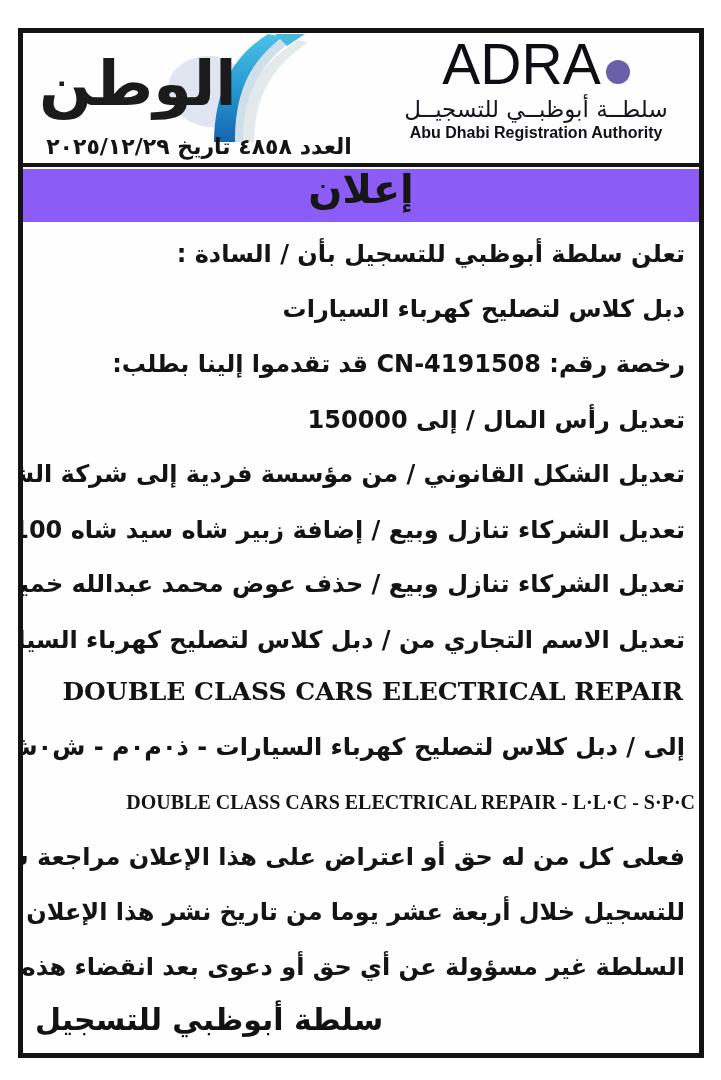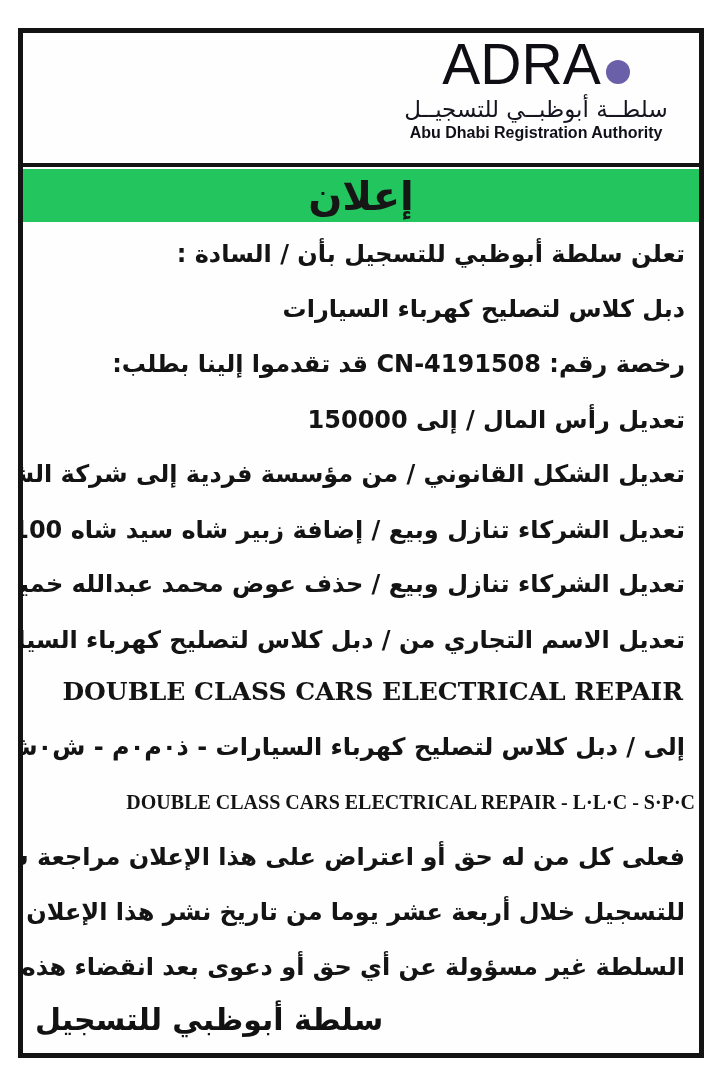--- a/index.html
+++ b/index.html
@@ -24,22 +24,22 @@
     font-size:22px;font-weight:700;color:#141414;white-space:nowrap;direction:rtl;z-index:2;
   }
   .adra{position:absolute;right:10px;top:2px;width:306px;text-align:center;}
   .adra-logo{font-size:57px;font-weight:400;letter-spacing:0px;color:#0e0e14;line-height:1.05;font-family:"Liberation Sans","DejaVu Sans",sans-serif;}
   .adra-dot{display:inline-block;width:24px;height:24px;border-radius:50%;background:#6a5fa9;margin-left:5px;}
   .adra-ar{font-size:23px;font-weight:500;color:#15151f;margin-top:1px;direction:rtl;white-space:nowrap;}
   .adra-en{font-size:16px;font-weight:700;color:#101018;margin-top:2px;white-space:nowrap;font-family:"Liberation Sans","DejaVu Sans",sans-serif;}
   
   .header-rule{position:absolute;left:0;top:130px;width:676px;height:4px;background:#141414;}
   .banner{
-    position:absolute;left:0;top:136px;width:676px;height:53px;background:#22c55e;
-    display:flex;align-items:center;justify-content:center;
+    position:absolute;left:0;top:136px;width:676px;height:53px;background:#8b5cf6;
+    display:flex;align-items:flex-start;justify-content:center;
   }
   .banner-title{font-size:40px;font-weight:800;color:#161616;line-height:1;direction:rtl;}
   
   .line{
     position:absolute;left:0;width:676px;height:44px;line-height:44px;
     font-size:24px;font-weight:700;color:#141414;white-space:nowrap;
     direction:rtl;text-align:right;padding:0 14px 0 6px;box-sizing:border-box;
   }
   .line.en{
     direction:ltr;font-family:"DejaVu Serif","Liberation Serif",serif;
@@ -58,20 +58,38 @@
     color:#121212;direction:rtl;white-space:nowrap;
   }
 </style>
 </head>
 <body>
 
 <div class="frame">
 
   <div class="header">
 
+    <div class="watan">
+      <svg class="watan-swoosh" viewBox="0 0 210 110" aria-hidden="true">
+        <defs>
+          <linearGradient id="swooshGrad" x1="0" y1="0" x2="0" y2="1">
+            <stop offset="0" stop-color="#4cc1e8"></stop>
+            <stop offset="0.55" stop-color="#2196cd"></stop>
+            <stop offset="1" stop-color="#1565ae"></stop>
+          </linearGradient>
+        </defs>
+        <path d="M30,34 C58,10 96,24 101,54 C105,80 86,96 61,93 C38,90 18,72 21,52 C23,42 26,38 30,34 Z" fill="#c7d0e6" opacity="0.55"></path>
+        <path d="M152,6 C112,30 93,60 91,108 L107,108 C108,62 124,34 160,9 Z" fill="#e4e9ec"></path>
+        <path d="M139,2 C101,26 85,58 84,108 L96,108 C96,60 111,32 147,5 Z" fill="#cfe0ea"></path>
+        <path d="M121,0 C86,22 68,55 67,108 L88,108 C88,58 103,27 136,3 Z" fill="url(#swooshGrad)"></path>
+        <polygon points="128,0 158,0 140,12" fill="#49b8dc"></polygon>
+      </svg>
+      <div class="watan-word">الوطن</div>
+      <div class="issue-line">العدد ٤٨٥٨ تاريخ ٢٠٢٥/١٢/٢٩</div>
+    </div>
 
     <div class="adra">
       <div class="adra-logo"><span>ADRA</span><span class="adra-dot"></span></div>
       <div class="adra-ar">سلطــة أبوظبــي للتسجيــل</div>
       <div class="adra-en">Abu Dhabi Registration Authority</div>
     </div>
   </div>
 
   <div class="header-rule"></div>
 

